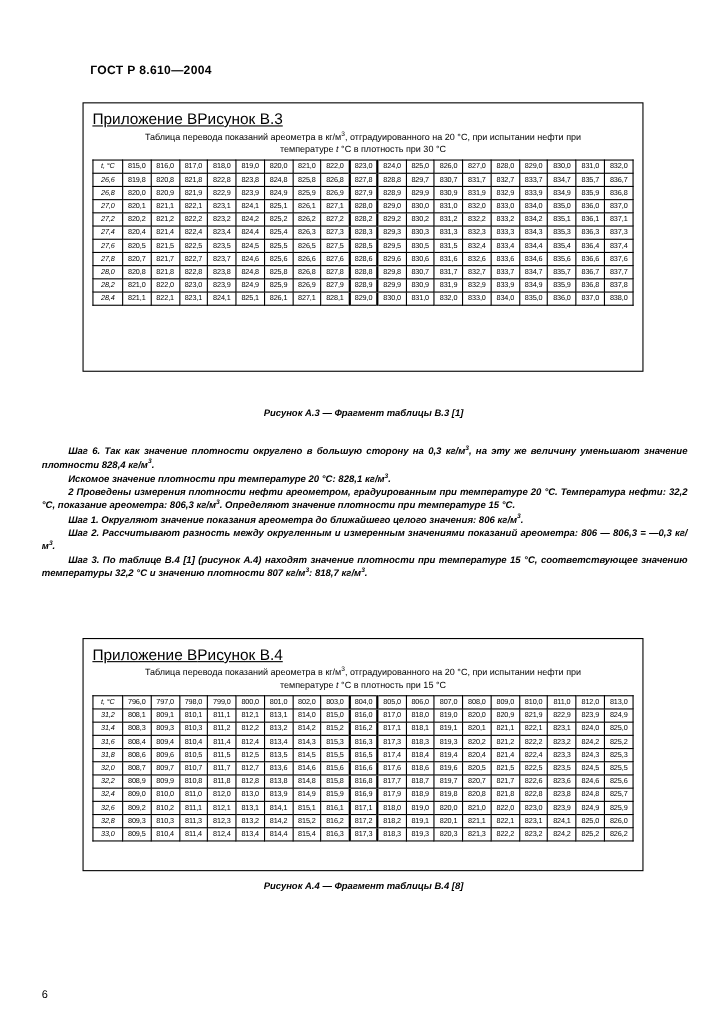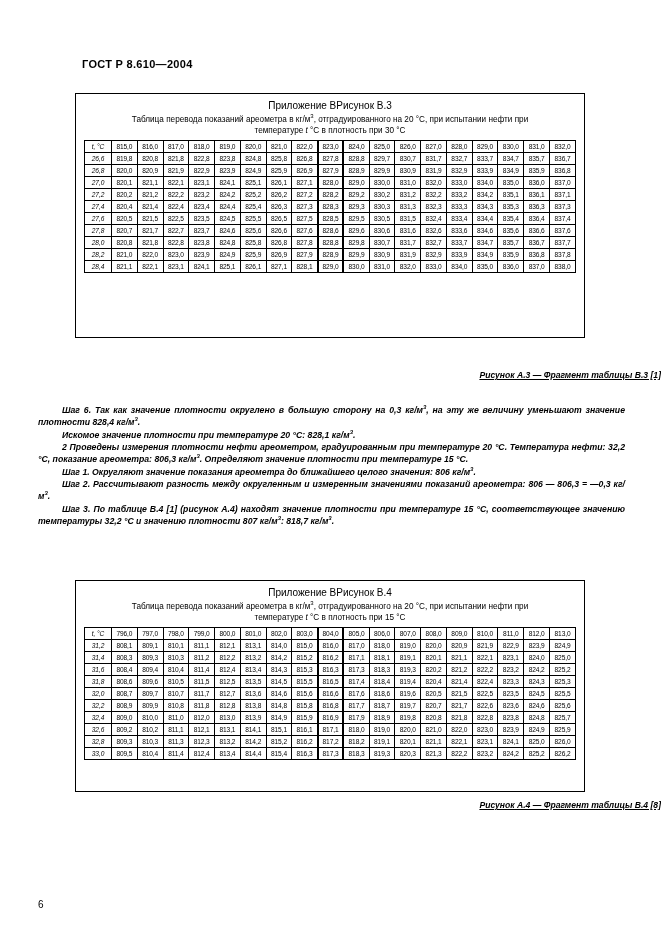--- a/index.html
+++ b/index.html
@@ -38,23 +38,24 @@
     background:#fff;
   }
   .fig-a3{ left:75px; top:93px; width:510px; height:245px; }
   .fig-a4{ left:75px; top:580px; width:510px; height:212px; }
 
   .fig-inner{
     padding:6px 8px 8px 8px;
   }
   .fig-topline{
     display:flex;
-    justify-content:center;
-    font-size:10px;
+    justify-content:flex-start;
+    font-size:14px;
     margin-bottom:3px;
+    text-decoration:underline;
   }
   .fig-title{
     text-align:center;
     font-size:8.2px;
     line-height:1.35;
     margin:0 14px 4px 14px;
   }
   sup{ font-size:6px; vertical-align:super; line-height:0;}
 
   
@@ -88,25 +89,24 @@
   
   table.grid td.band-left{ border-left:2.2px solid #000; }
   
   table.grid tr.hband-top td{ border-top:1.8px solid #000; }
   table.grid tr.hband-bottom td{ border-bottom:1.8px solid #000; }
 
   
   .caption{
     position:absolute;
     width:661px;
-    text-align:right;
+    text-align:center;
     font-size:8.6px;
     font-style:italic;
     font-weight:bold;
-    text-decoration:underline;
   }
   .cap-a3{ top:370px; left:0; }
   .cap-a4{ top:800px; left:0; }
 
   
   .bodytext{
     position:absolute;
     left:38px;
     width:587px;
     font-size:8.7px;

